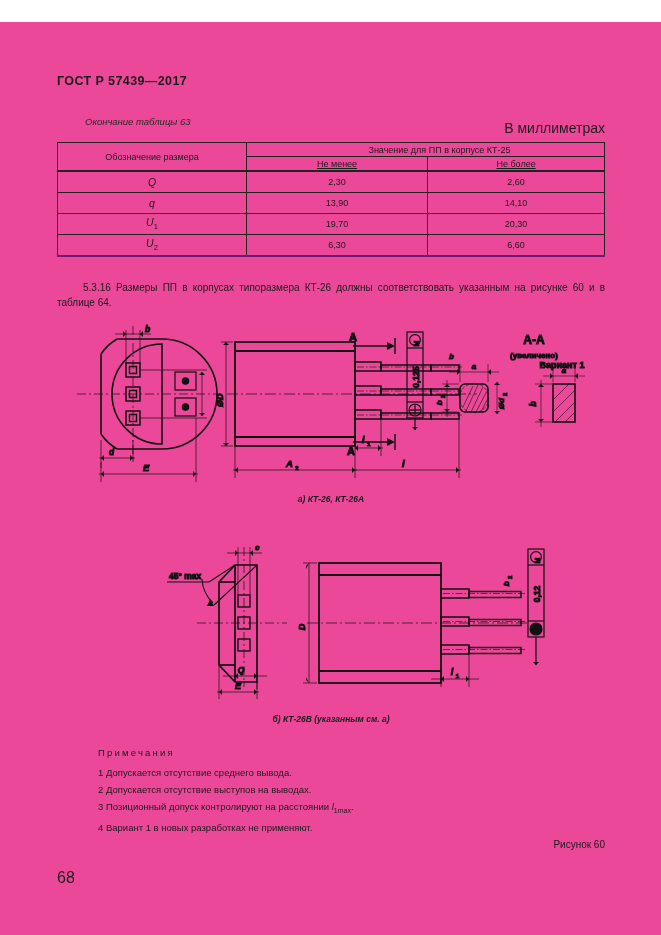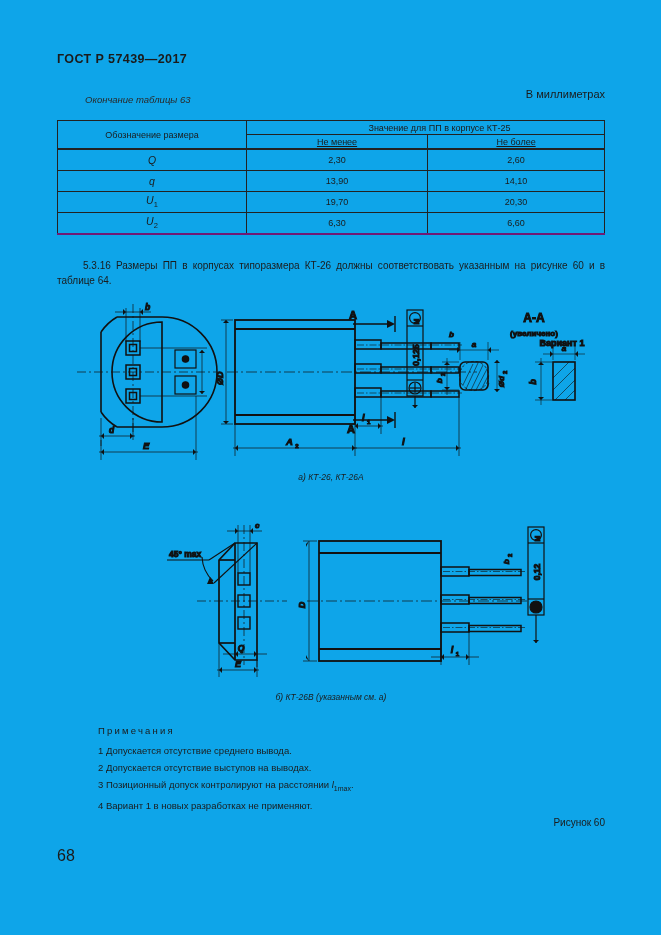--- a/index.html
+++ b/index.html
@@ -12,21 +12,22 @@
     width: 661px;
     height: 935px;
     position: relative;
     font-family: "Liberation Sans", sans-serif;
     color: #1b1b1b;
     overflow: hidden;
   }
   .page {
     position: absolute;
     inset: 0;
-    background: #0ea5e9;
+    background: #ec4899;
+    margin-top: 22px;
   }
 
   
   .doc-header {
     position: absolute;
     left: 57px;
     top: 52px;
     font-size: 12.5px;
     font-weight: bold;
     letter-spacing: .4px;
@@ -36,22 +37,22 @@
     left: 85px;
     top: 94px;
     font-size: 9.5px;
     font-style: italic;
     color: #2a2a2a;
     text-align: right;
   }
   .units-note {
     position: absolute;
     right: 56px;
-    top: 88px;
-    font-size: 11px;
+    top: 98px;
+    font-size: 14px;
   }
 
   
   .dim-table {
     position: absolute;
     left: 57px;
     top: 120px;
     width: 548px;
     border-collapse: collapse;
     font-size: 9px;
@@ -118,20 +119,21 @@
     top: 515px;
     width: 548px;
     height: 165px;
   }
   .fig-caption {
     position: absolute;
     width: 548px;
     left: 57px;
     text-align: center;
     font-size: 8.5px;
+    font-weight: bold;
   }
   .fig-caption .ital { font-style: italic; }
   #caption-a { top: 472px; }
   #caption-b { top: 692px; }
 
   
   .notes {
     position: absolute;
     left: 98px;
     top: 722px;

